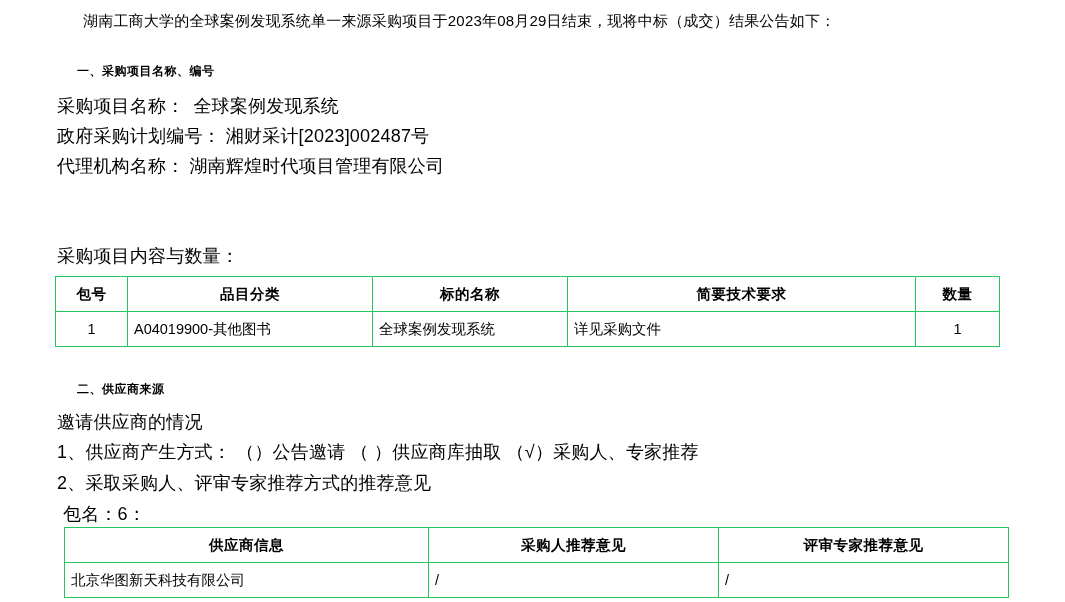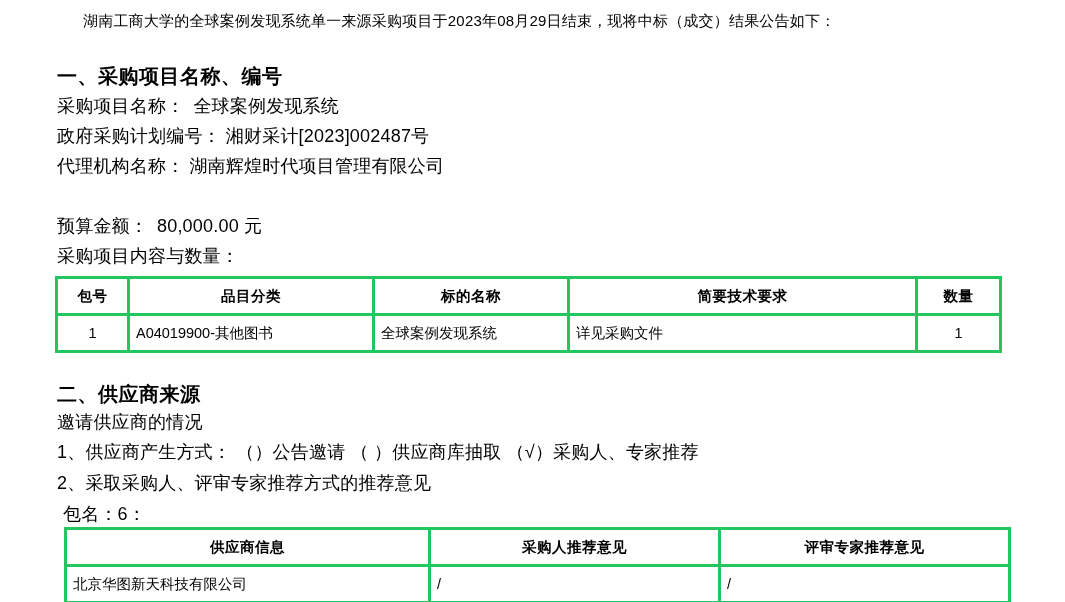--- a/index.html
+++ b/index.html
@@ -26,22 +26,23 @@
     position: absolute;
     left: 83px;
     top: 10px;
     width: 940px;
     font-size: 15px;
     line-height: 22px;
     letter-spacing: 0.2px;
   }
   .section-title {
     font-weight: bold;
-    font-size: 20px;
+    font-size: 12px;
     letter-spacing: 0.5px;
+    margin-left: 20px;
   }
   .s1-title { position: absolute; left: 57px; top: 63px; }
   .s2-title { position: absolute; left: 57px; top: 381px; }
 
   .line {
     position: absolute;
     left: 57px;
     font-size: 18px;
     line-height: 20px;
     letter-spacing: 0.2px;
@@ -62,21 +63,21 @@
   .gap { display: inline-block; width: 9px; }
   .gap-sm { display: inline-block; width: 5px; }
 
   table.doc-table {
     position: absolute;
     border-collapse: collapse;
     table-layout: fixed;
     font-size: 14.5px;
   }
   table.doc-table td, table.doc-table th {
-    border: 3px solid #22c55e;
+    border: 1px solid #22c55e;
     padding: 4px 6px;
     font-weight: normal;
     vertical-align: middle;
     height: 26px;
   }
   table.doc-table th {
     font-weight: bold;
     text-align: center;
     letter-spacing: 0.5px;
   }
@@ -112,23 +113,20 @@
 
   <div class="line l2">
     <span>政府采购计划编号：</span><span class="gap-sm"></span><span>湘财采计[2023]002487号</span>
   </div>
 
   <div class="line l3">
     <span>代理机构名称：</span><span class="gap-sm"></span><span>湖南辉煌时代项目管理有限公司</span>
   </div>
 
 
-  <div class="line l5">
-    <span>预算金额：</span><span class="gap"></span><span>80,000.00 元</span>
-  </div>
 
   <div class="line l6">采购项目内容与数量：</div>
 
   <table class="doc-table" id="table1">
     <colgroup>
       <col style="width:72px">
       <col style="width:245px">
       <col style="width:195px">
       <col style="width:348px">
       <col style="width:84px">

